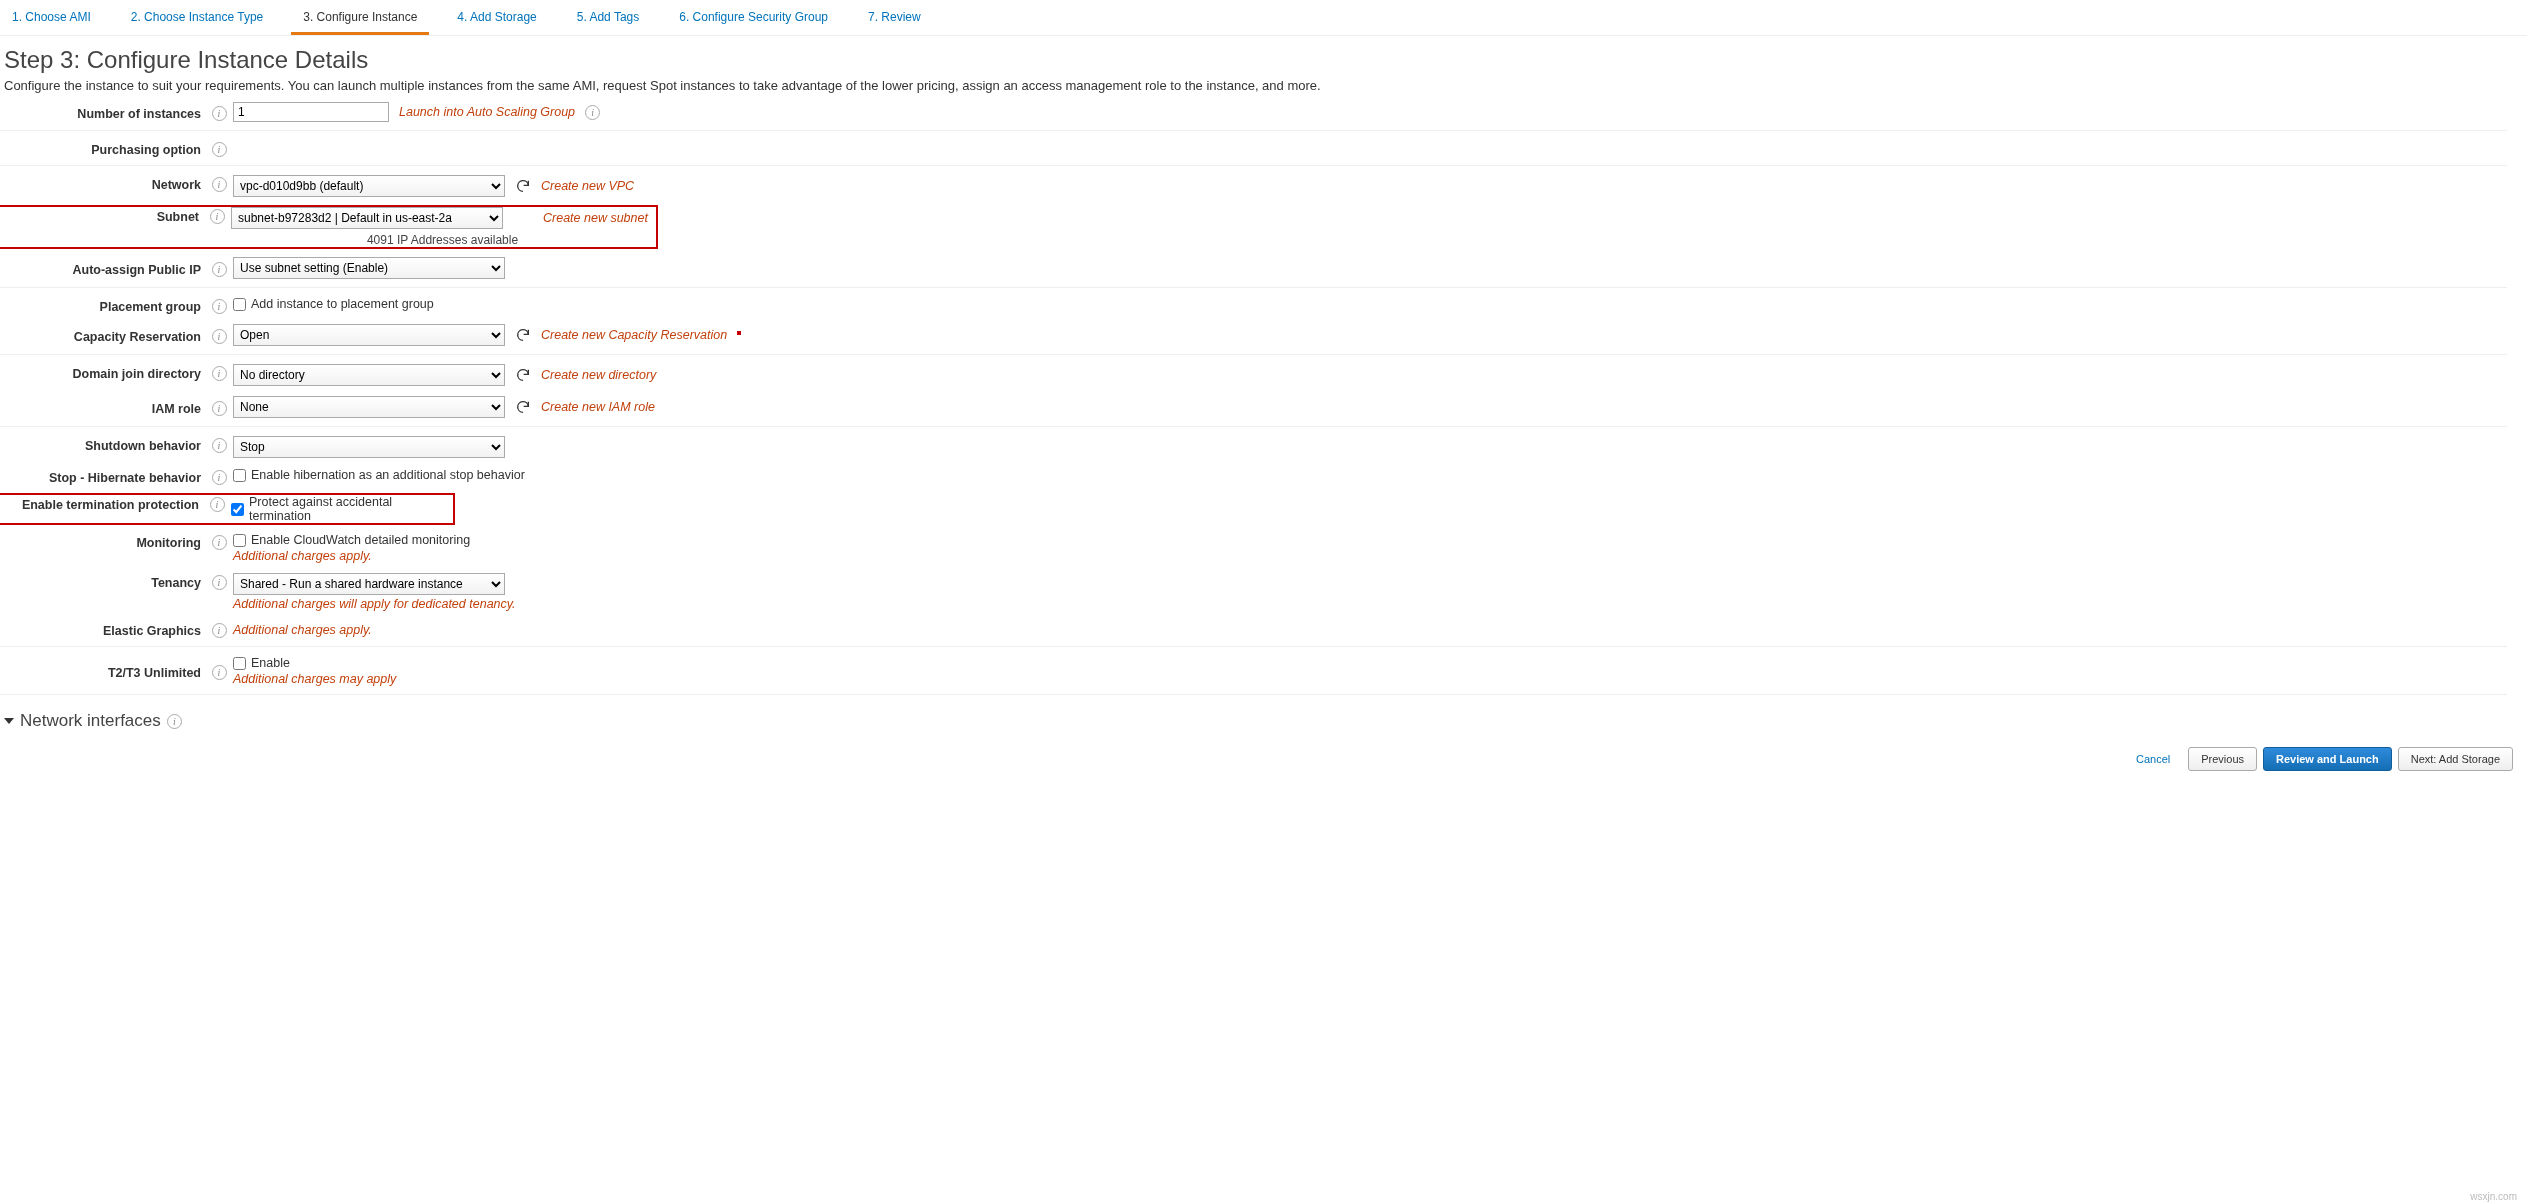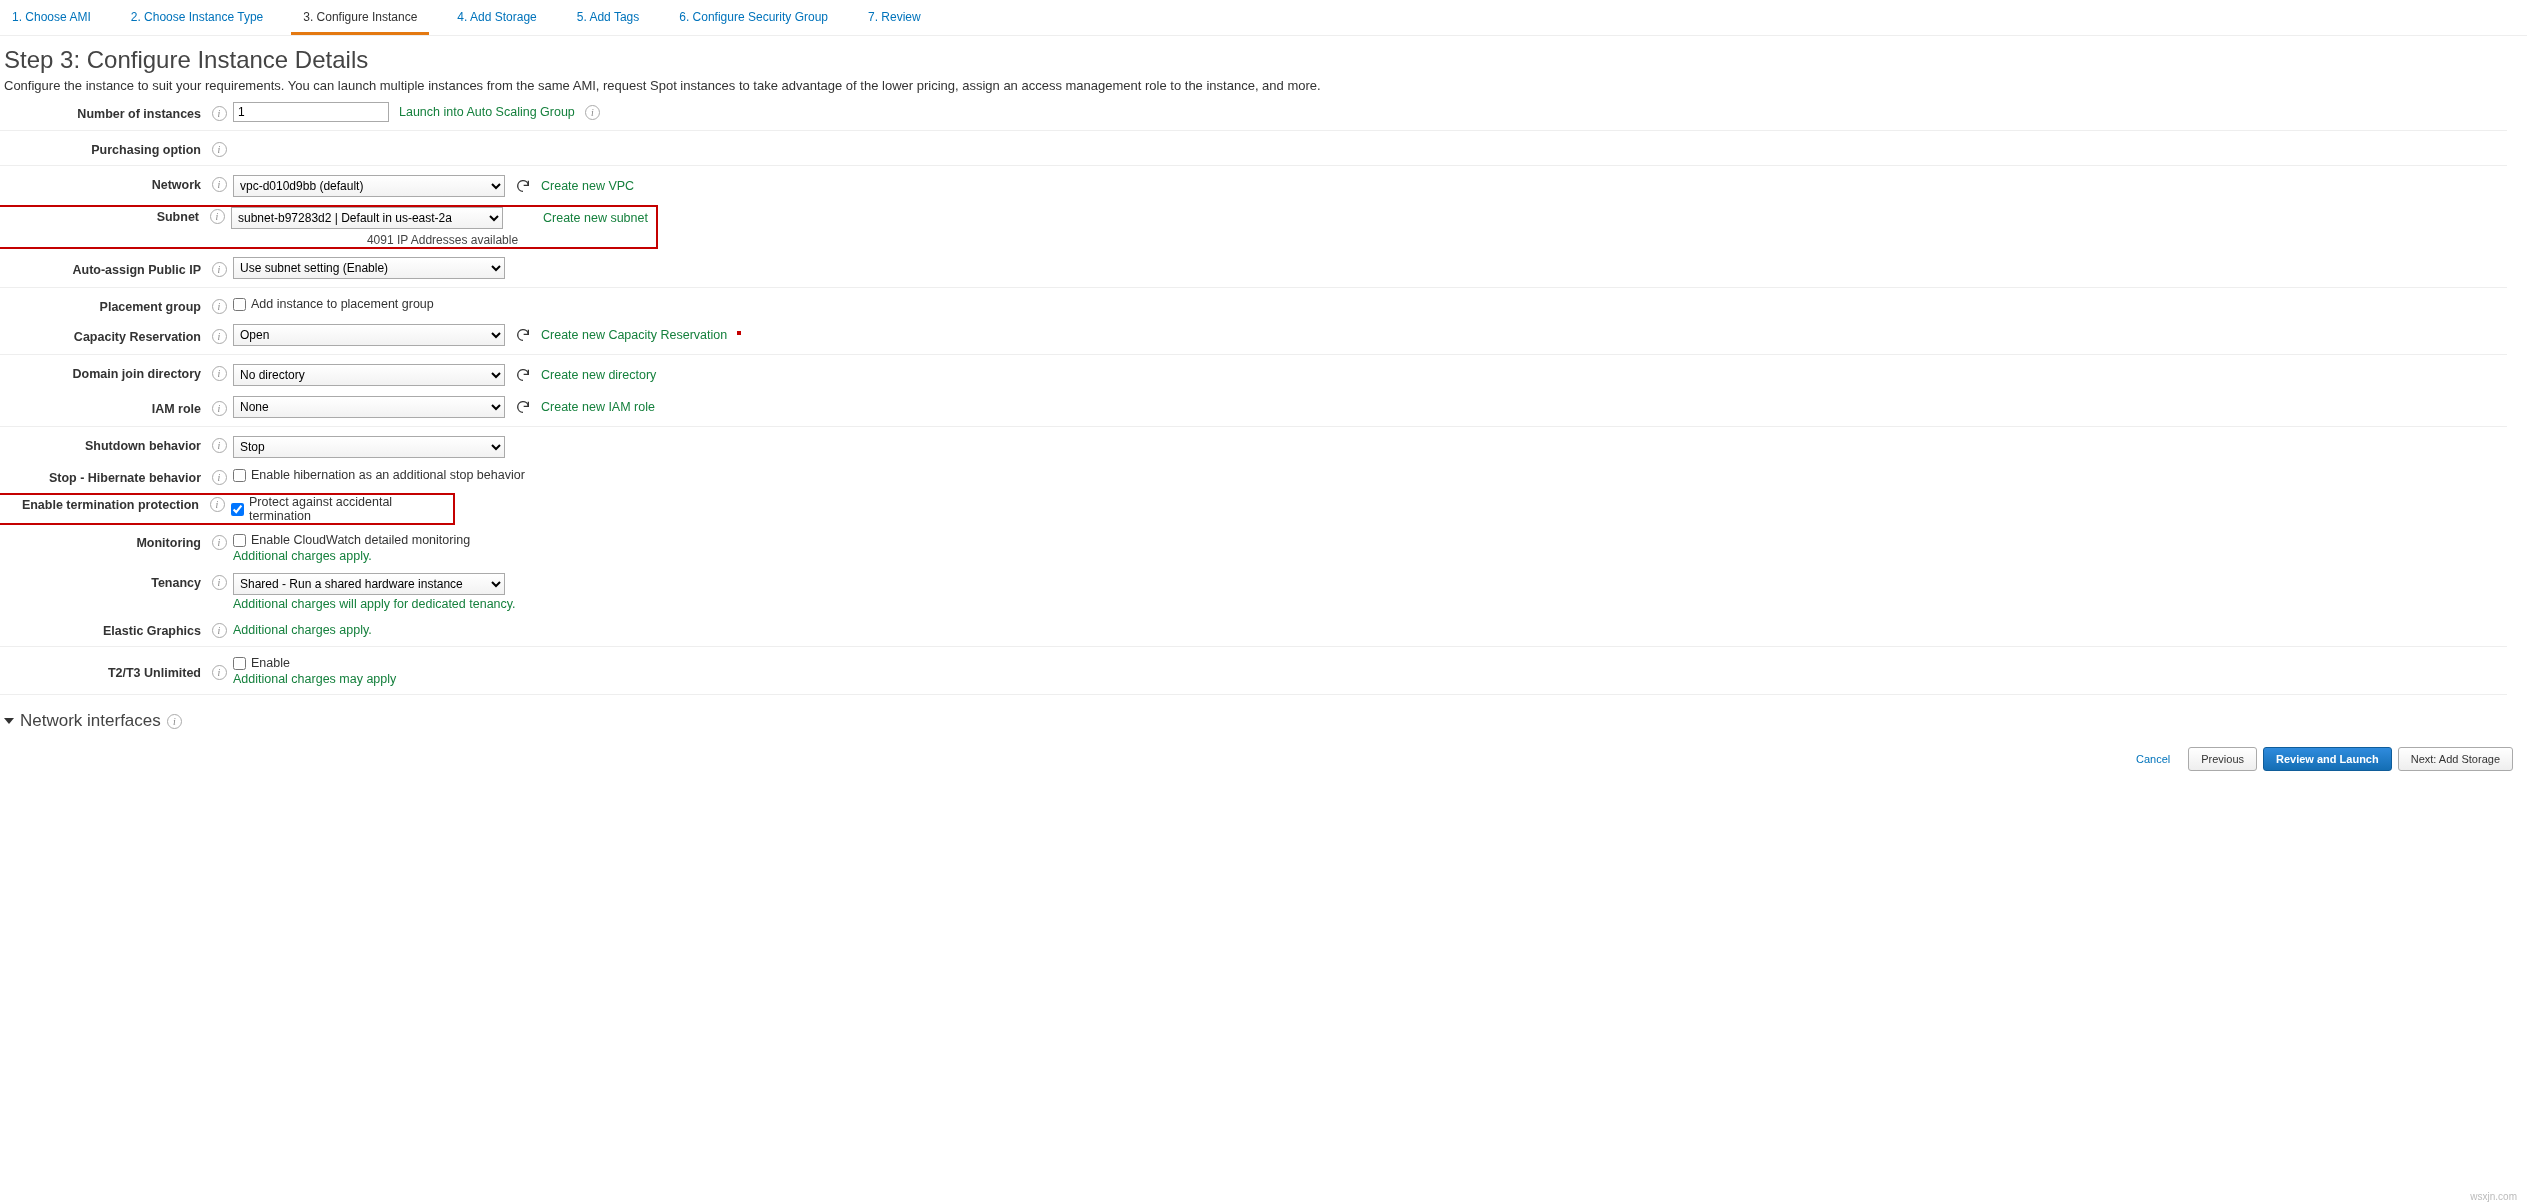--- a/index.html
+++ b/index.html
@@ -104,24 +104,25 @@
   }
   select.sel {
     height: 22px;
     border: 1px solid #aaa;
     background: linear-gradient(#fff,#f2f2f2);
     font-size: 12px;
     padding: 1px 2px;
   }
   .sel-md { width: 272px; }
   a.link {
-    color: #15803d;
+    color: #c2410c;
     font-size: 12.5px;
     text-decoration: none;
     cursor: pointer;
+    font-style: italic;
   }
   .subtext {
     font-size: 12px;
     color: #444;
     margin-top: 2px;
     text-align: center;
   }
   .refresh-icon {
     width:16px;height:16px;
     display:inline-block;

